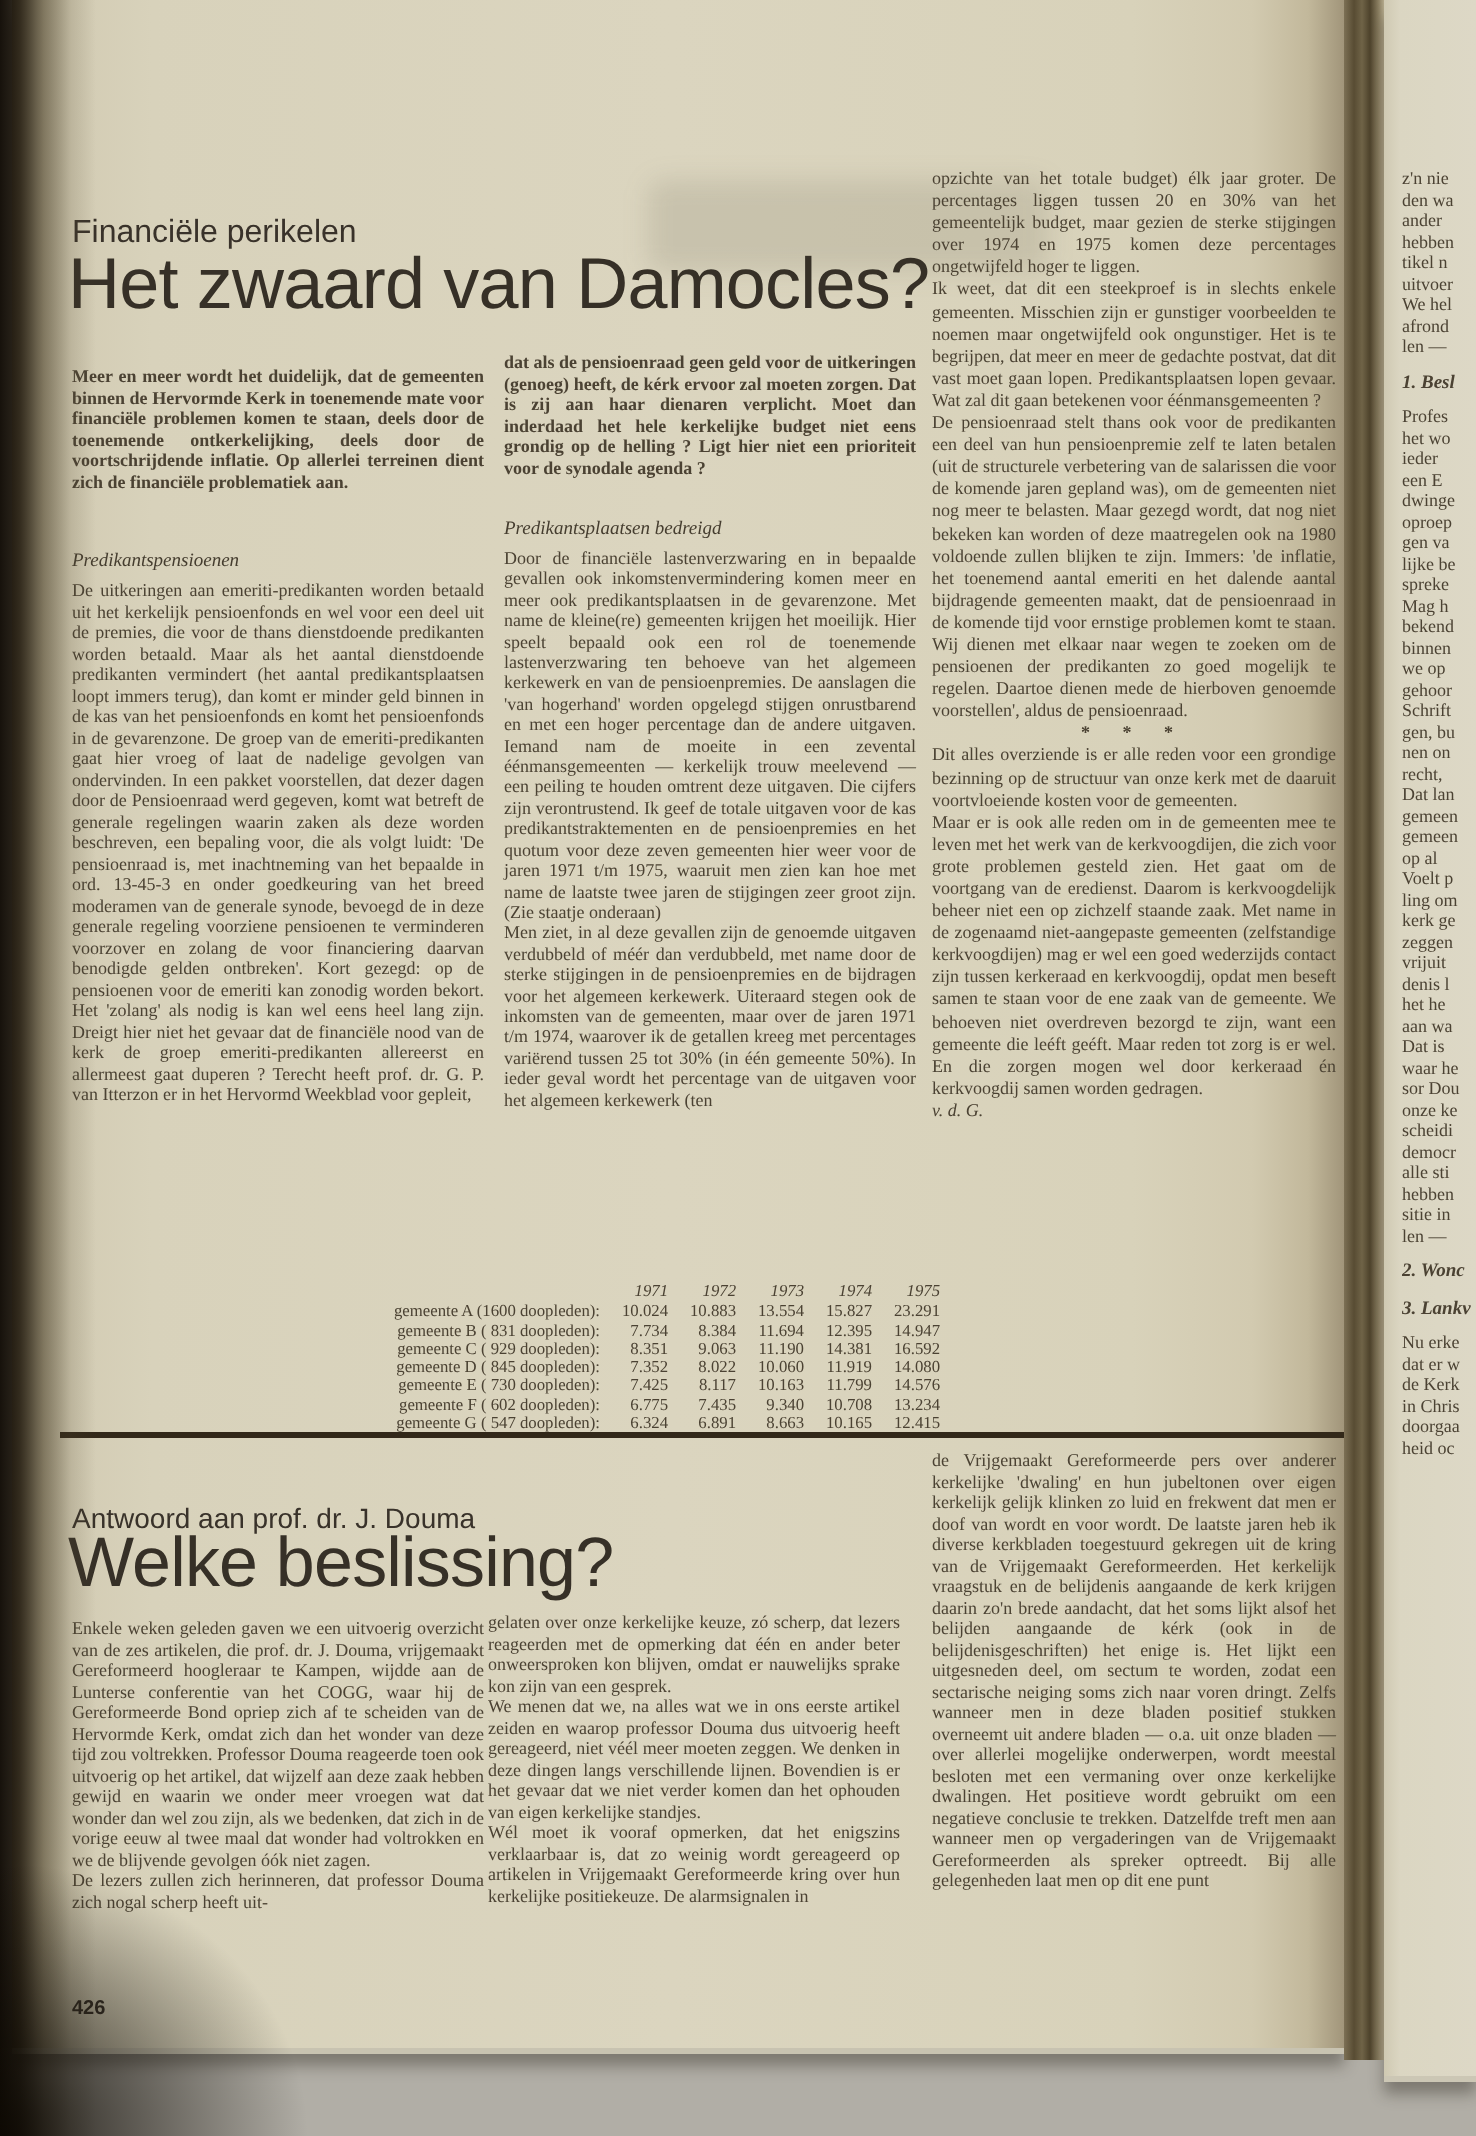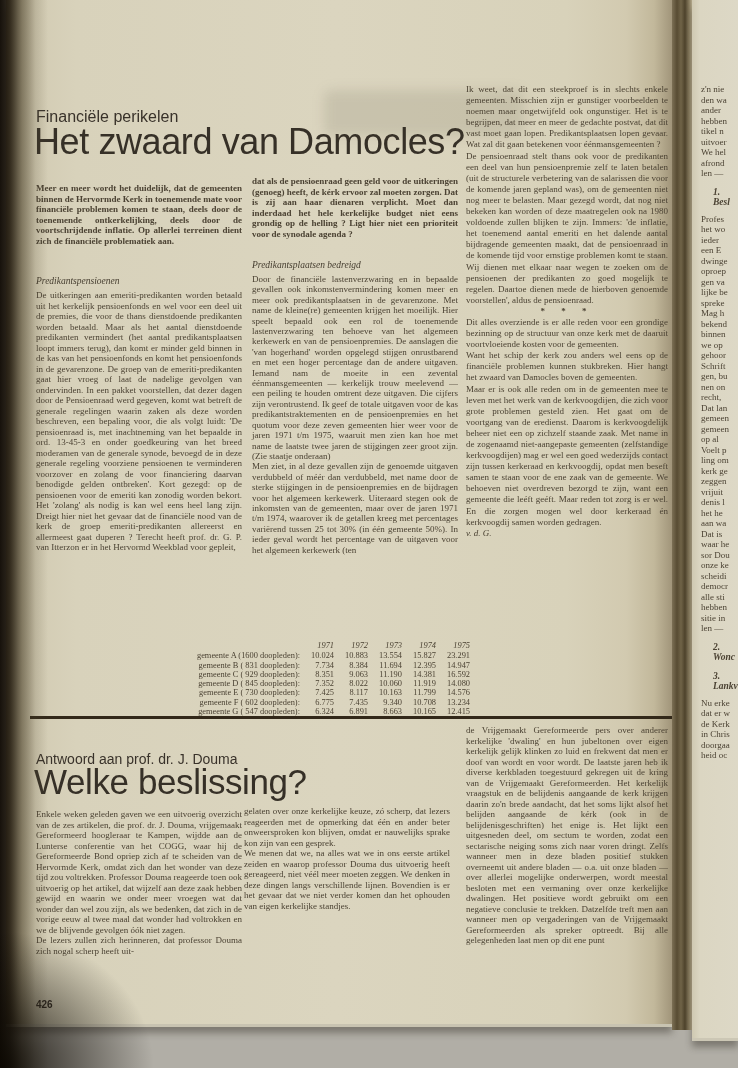--- a/index.html
+++ b/index.html
@@ -61,21 +61,21 @@
   .a2-headline { left:28px;  top:762px; font-size:35px; }
   .a2-c1body   { left:30px;  top:809px; width:206px; }
   .a2-c2body   { left:238px; top:806px; width:206px; }
   .a2-c3body   { left:460px; top:725px; width:202px; }
 
   .pageno { left:30px; top:999px; font-family:"Liberation Sans",sans-serif; font-weight:700; font-size:10px; color:#3c352c; }
 
   
   .np-col { position:absolute; left:9px; top:84px; width:38px; font-size:9px; line-height:10.5px; color:#4b4233; overflow:hidden; }
   .lines { white-space:pre-line; }
-  .np-head { font-style:italic; font-weight:700; font-size:9.5px; margin:8px 12px 6px; }
+  .np-head { font-style:italic; font-weight:700; font-size:9.5px; margin:8px 0 6px; }
 </style>
 </head>
 <body>
 
 <div class="abs bottom-band"></div>
 
 <div class="abs paper-main">
   <div class="abs ghost"></div>
 
   <article>
@@ -90,25 +90,25 @@
       <p>De uitkeringen aan emeriti-predikanten worden betaald uit het kerkelijk pensioenfonds en wel voor een deel uit de premies, die voor de thans dienstdoende predikanten worden betaald. Maar als het aantal dienstdoende predikanten vermindert (het aantal predikantsplaatsen loopt immers terug), dan komt er minder geld binnen in de kas van het pensioenfonds en komt het pensioenfonds in de gevarenzone. De groep van de emeriti-predikanten gaat hier vroeg of laat de nadelige gevolgen van ondervinden. In een pakket voorstellen, dat dezer dagen door de Pensioenraad werd gegeven, komt wat betreft de generale regelingen waarin zaken als deze worden beschreven, een bepaling voor, die als volgt luidt: 'De pensioenraad is, met inachtneming van het bepaalde in ord. 13-45-3 en onder goedkeuring van het breed moderamen van de generale synode, bevoegd de in deze generale regeling voorziene pensioenen te verminderen voorzover en zolang de voor financiering daarvan benodigde gelden ontbreken'. Kort gezegd: op de pensioenen voor de emeriti kan zonodig worden bekort. Het 'zolang' als nodig is kan wel eens heel lang zijn. Dreigt hier niet het gevaar dat de financiële nood van de kerk de groep emeriti-predikanten allereerst en allermeest gaat duperen ? Terecht heeft prof. dr. G. P. van Itterzon er in het Hervormd Weekblad voor gepleit,</p>
     </div>
 
     <div class="abs subhead a1-sub2">Predikantsplaatsen bedreigd</div>
     <div class="abs bodytxt a1-c2body">
       <p>Door de financiële lastenverzwaring en in bepaalde gevallen ook inkomstenvermindering komen meer en meer ook predikantsplaatsen in de gevarenzone. Met name de kleine(re) gemeenten krijgen het moeilijk. Hier speelt bepaald ook een rol de toenemende lastenverzwaring ten behoeve van het algemeen kerkewerk en van de pensioenpremies. De aanslagen die 'van hogerhand' worden opgelegd stijgen onrustbarend en met een hoger percentage dan de andere uitgaven. Iemand nam de moeite in een zevental éénmansgemeenten — kerkelijk trouw meelevend — een peiling te houden omtrent deze uitgaven. Die cijfers zijn verontrustend. Ik geef de totale uitgaven voor de kas predikantstraktementen en de pensioenpremies en het quotum voor deze zeven gemeenten hier weer voor de jaren 1971 t/m 1975, waaruit men zien kan hoe met name de laatste twee jaren de stijgingen zeer groot zijn. (Zie staatje onderaan)</p>
       <p>Men ziet, in al deze gevallen zijn de genoemde uitgaven verdubbeld of méér dan verdubbeld, met name door de sterke stijgingen in de pensioenpremies en de bijdragen voor het algemeen kerkewerk. Uiteraard stegen ook de inkomsten van de gemeenten, maar over de jaren 1971 t/m 1974, waarover ik de getallen kreeg met percentages variërend tussen 25 tot 30% (in één gemeente 50%). In ieder geval wordt het percentage van de uitgaven voor het algemeen kerkewerk (ten</p>
     </div>
 
     <div class="abs bodytxt a1-c3body">
+      <p>opzichte van het totale budget) élk jaar groter. De percentages liggen tussen 20 en 30% van het gemeentelijk budget, maar gezien de sterke stijgingen over 1974 en 1975 komen deze percentages ongetwijfeld hoger te liggen.</p>
       <p>Ik weet, dat dit een steekproef is in slechts enkele gemeenten. Misschien zijn er gunstiger voorbeelden te noemen maar ongetwijfeld ook ongunstiger. Het is te begrijpen, dat meer en meer de gedachte postvat, dat dit vast moet gaan lopen. Predikantsplaatsen lopen gevaar. Wat zal dit gaan betekenen voor éénmansgemeenten ?</p>
       <p>De pensioenraad stelt thans ook voor de predikanten een deel van hun pensioenpremie zelf te laten betalen (uit de structurele verbetering van de salarissen die voor de komende jaren gepland was), om de gemeenten niet nog meer te belasten. Maar gezegd wordt, dat nog niet bekeken kan worden of deze maatregelen ook na 1980 voldoende zullen blijken te zijn. Immers: 'de inflatie, het toenemend aantal emeriti en het dalende aantal bijdragende gemeenten maakt, dat de pensioenraad in de komende tijd voor ernstige problemen komt te staan. Wij dienen met elkaar naar wegen te zoeken om de pensioenen der predikanten zo goed mogelijk te regelen. Daartoe dienen mede de hierboven genoemde voorstellen', aldus de pensioenraad.</p>
       <p class="stars">* * *</p>
       <p>Dit alles overziende is er alle reden voor een grondige bezinning op de structuur van onze kerk met de daaruit voortvloeiende kosten voor de gemeenten.</p>
-      <p>Want het schip der kerk zou anders wel eens op de financiële problemen kunnen stukbreken. Hier hangt het zwaard van Damocles boven de gemeenten.</p>
       <p>Maar er is ook alle reden om in de gemeenten mee te leven met het werk van de kerkvoogdijen, die zich voor grote problemen gesteld zien. Het gaat om de voortgang van de eredienst. Daarom is kerkvoogdelijk beheer niet een op zichzelf staande zaak. Met name in de zogenaamd niet-aangepaste gemeenten (zelfstandige kerkvoogdijen) mag er wel een goed wederzijds contact zijn tussen kerkeraad en kerkvoogdij, opdat men beseft samen te staan voor de ene zaak van de gemeente. We behoeven niet overdreven bezorgd te zijn, want een gemeente die leéft geéft. Maar reden tot zorg is er wel. En die zorgen mogen wel door kerkeraad én kerkvoogdij samen worden gedragen.</p>
       <p class="signature">v. d. G.</p>
     </div>
 
     <div class="abs fin-table">
       <div class="t-head">
         <span class="t-label"></span>
         <span class="t-cell yr">1971</span>
         <span class="t-cell yr">1972</span>
         <span class="t-cell yr">1973</span>
@@ -180,20 +180,21 @@
     <div class="abs kicker a2-kicker">Antwoord aan prof. dr. J. Douma</div>
     <h1 class="abs headline a2-headline">Welke beslissing?</h1>
 
     <div class="abs bodytxt a2-c1body">
       <p>Enkele weken geleden gaven we een uitvoerig overzicht van de zes artikelen, die prof. dr. J. Douma, vrijgemaakt Gereformeerd hoogleraar te Kampen, wijdde aan de Lunterse conferentie van het COGG, waar hij de Gereformeerde Bond opriep zich af te scheiden van de Hervormde Kerk, omdat zich dan het wonder van deze tijd zou voltrekken. Professor Douma reageerde toen ook uitvoerig op het artikel, dat wijzelf aan deze zaak hebben gewijd en waarin we onder meer vroegen wat dat wonder dan wel zou zijn, als we bedenken, dat zich in de vorige eeuw al twee maal dat wonder had voltrokken en we de blijvende gevolgen óók niet zagen.</p>
       <p>De lezers zullen zich herinneren, dat professor Douma zich nogal scherp heeft uit-</p>
     </div>
     <div class="abs bodytxt a2-c2body">
       <p>gelaten over onze kerkelijke keuze, zó scherp, dat lezers reageerden met de opmerking dat één en ander beter onweersproken kon blijven, omdat er nauwelijks sprake kon zijn van een gesprek.</p>
       <p>We menen dat we, na alles wat we in ons eerste artikel zeiden en waarop professor Douma dus uitvoerig heeft gereageerd, niet véél meer moeten zeggen. We denken in deze dingen langs verschillende lijnen. Bovendien is er het gevaar dat we niet verder komen dan het ophouden van eigen kerkelijke standjes.</p>
+      <p>Wél moet ik vooraf opmerken, dat het enigszins verklaarbaar is, dat zo weinig wordt gereageerd op artikelen in Vrijgemaakt Gereformeerde kring over hun kerkelijke positiekeuze. De alarmsignalen in</p>
     </div>
     <div class="abs bodytxt a2-c3body">
       <p>de Vrijgemaakt Gereformeerde pers over anderer kerkelijke 'dwaling' en hun jubeltonen over eigen kerkelijk gelijk klinken zo luid en frekwent dat men er doof van wordt en voor wordt. De laatste jaren heb ik diverse kerkbladen toegestuurd gekregen uit de kring van de Vrijgemaakt Gereformeerden. Het kerkelijk vraagstuk en de belijdenis aangaande de kerk krijgen daarin zo'n brede aandacht, dat het soms lijkt alsof het belijden aangaande de kérk (ook in de belijdenisgeschriften) het enige is. Het lijkt een uitgesneden deel, om sectum te worden, zodat een sectarische neiging soms zich naar voren dringt. Zelfs wanneer men in deze bladen positief stukken overneemt uit andere bladen — o.a. uit onze bladen — over allerlei mogelijke onderwerpen, wordt meestal besloten met een vermaning over onze kerkelijke dwalingen. Het positieve wordt gebruikt om een negatieve conclusie te trekken. Datzelfde treft men aan wanneer men op vergaderingen van de Vrijgemaakt Gereformeerden als spreker optreedt. Bij alle gelegenheden laat men op dit ene punt</p>
     </div>
   </article>
 
   <div class="abs pageno">426</div>
 </div>
 
 <div class="abs gutter"></div>

